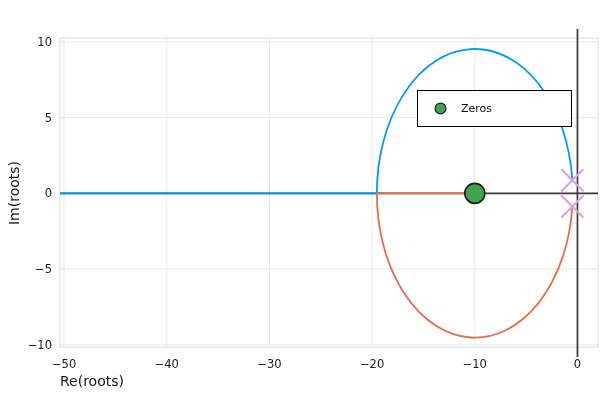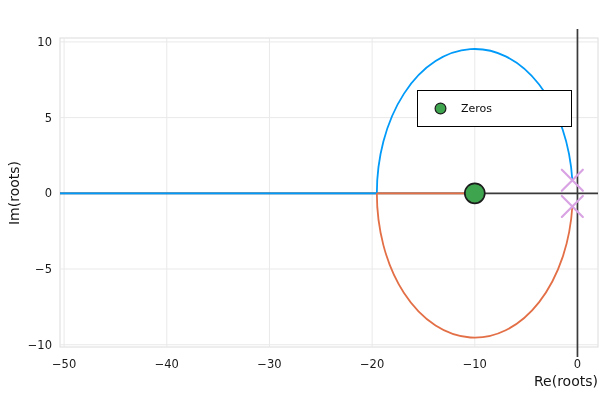--- a/index.html
+++ b/index.html
@@ -7,21 +7,21 @@
     width:600px;height:400px;background:#ffffff;position:relative;overflow:hidden;
     font-family:"DejaVu Sans","Liberation Sans",sans-serif;color:#111;
   }
   .fig{position:absolute;inset:0;}
   #plot-svg{position:absolute;left:0;top:0;}
   .chart-title{
     position:absolute;left:60px;top:5px;width:538px;text-align:center;
     font-size:18px;color:#0d0d0d;letter-spacing:.2px;
   }
   .x-label{
-    position:absolute;left:60px;top:373px;width:538px;text-align:right;
+    position:absolute;left:60px;top:373px;width:538px;text-align:left;
     font-size:14px;color:#141414;
   }
   .y-label{
     position:absolute;left:14px;top:193px;transform:translate(-50%,-50%) rotate(-90deg);
     white-space:nowrap;font-size:14px;color:#141414;
   }
   .legend{
     position:absolute;left:417px;top:42px;width:155px;height:37px;box-sizing:border-box;
     background:#ffffff;border:1.4px solid #000;display:flex;flex-direction:column;
     justify-content:center;gap:1px;z-index:5;margin-top:48px;

